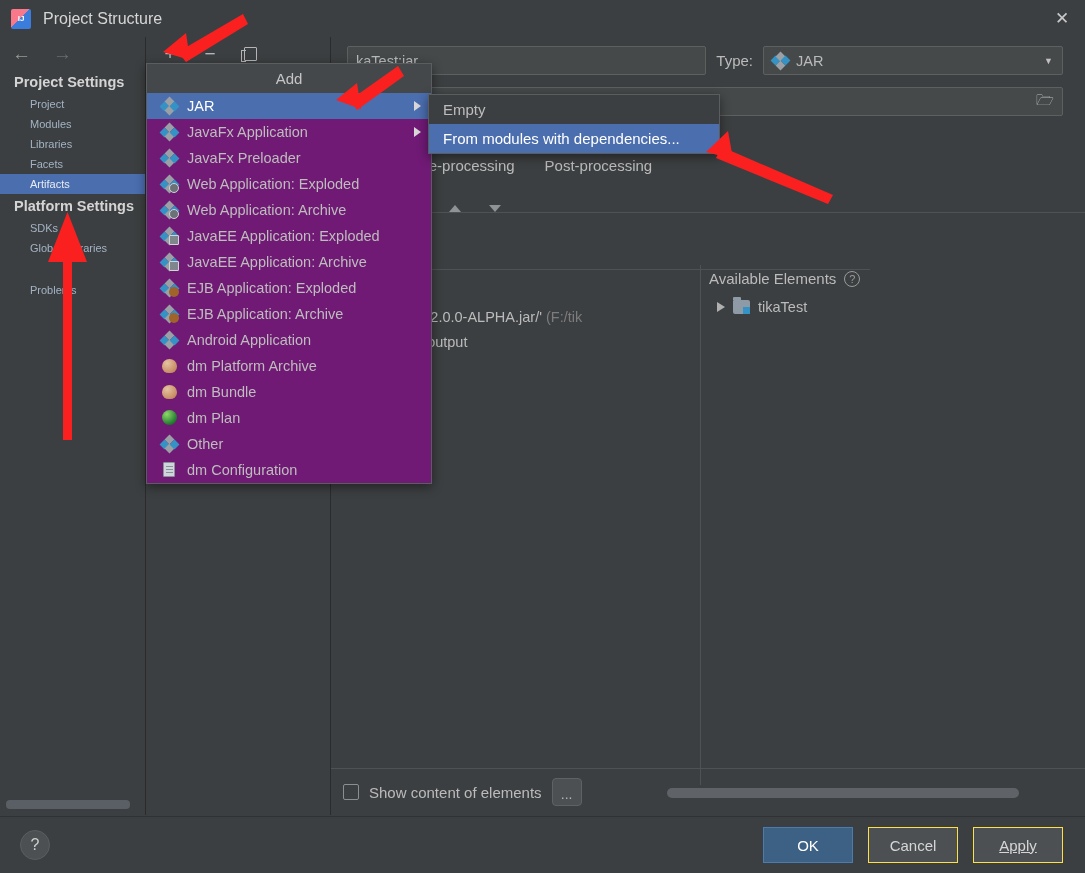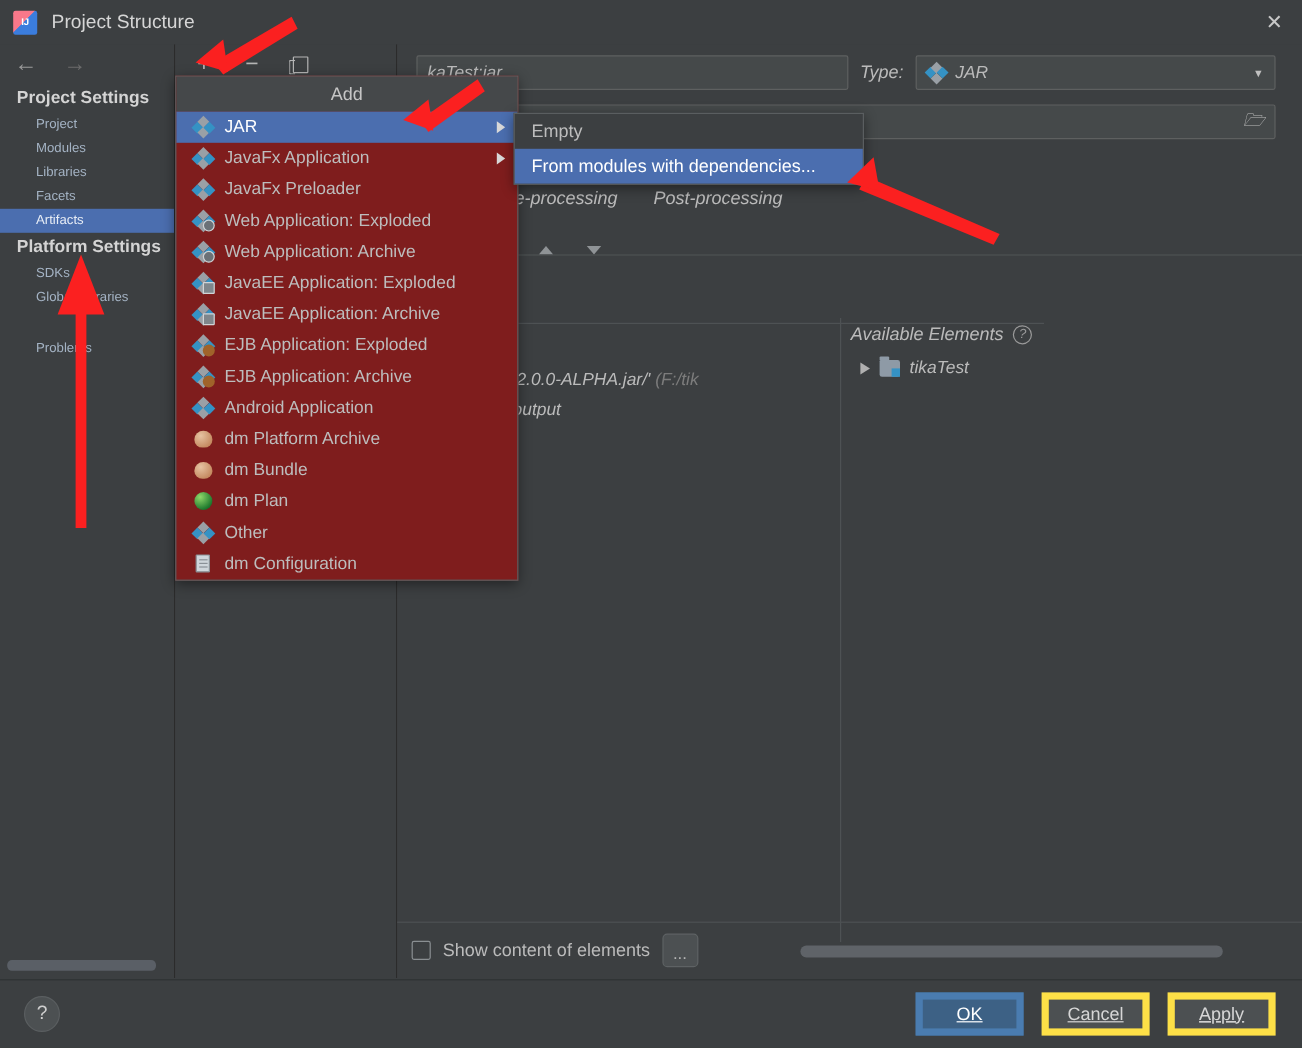--- a/index.html
+++ b/index.html
@@ -87,21 +87,20 @@
   }
   .copy-glyph::before{
     content:""; position:absolute; left:-4px; top:2px; width:4px; height:10px;
     border:1.6px solid #b5b5b5; border-right:none; border-radius:1px 0 0 1px;
   }
 
   
   .detail{
     position:absolute; left:331px; top:37px; right:0; height:778px;
     background:#3c3f41;
-    font-style:italic;
   }
   .row-name{
     display:flex; align-items:center; height:33px; margin:7px 22px 0 16px; gap:10px;
   }
   .txt-input{
     flex:1; height:29px; background:#45494a; border:1px solid #5e6060;
     color:#bbbbbb; font-size:14.5px; padding:0 8px; display:flex; align-items:center;
     border-radius:2px;
   }
   .lbl{ font-size:15px; color:#bbbbbb; white-space:nowrap; }
@@ -218,31 +217,31 @@
     display:flex; align-items:center;
   }
   .help-btn{
     margin-left:20px; width:30px;height:30px;border-radius:50%;
     background:#4c5052; border:1px solid #5a5e60;
     display:flex;align-items:center;justify-content:center;
     color:#cfcfcf;font-size:16px;cursor:pointer;
   }
   .footer-btns{ margin-left:auto; margin-right:22px; display:flex; gap:15px; }
   .btn{
-    min-width:90px;height:36px;border-radius:0;border:6px solid #fde047;
+    min-width:90px;height:36px;border-radius:0;border:1px solid #fde047;
     background:#4c5052;color:#d6d6d6;font-size:15px;
-    display:flex;align-items:center;justify-content:center;cursor:pointer;text-decoration:underline;
+    display:flex;align-items:center;justify-content:center;cursor:pointer;
   }
   .btn.primary{ background:#3d6185; border-color:#4a7cb0; color:#ffffff; }
   .btn u{ text-decoration:underline; }
 
   
   .menu{
     position:absolute; left:146px; top:63px; width:286px;
-    background:#7f1d1d; border:1px solid #5a5e60; z-index:40;
+    background:#701a75; border:1px solid #5a5e60; z-index:40;
     box-shadow:0 3px 10px rgba(0,0,0,.45);
   }
   .menu-title{
     height:29px; display:flex; align-items:center; justify-content:center;
     font-size:15px; color:#c5c5c5; background:#45484a;
   }
   .menu-item{
     height:26px; display:flex; align-items:center; gap:9px; padding:0 8px 0 14px;
     font-size:14.5px; color:#bdbdbd; cursor:pointer; position:relative;
   }

